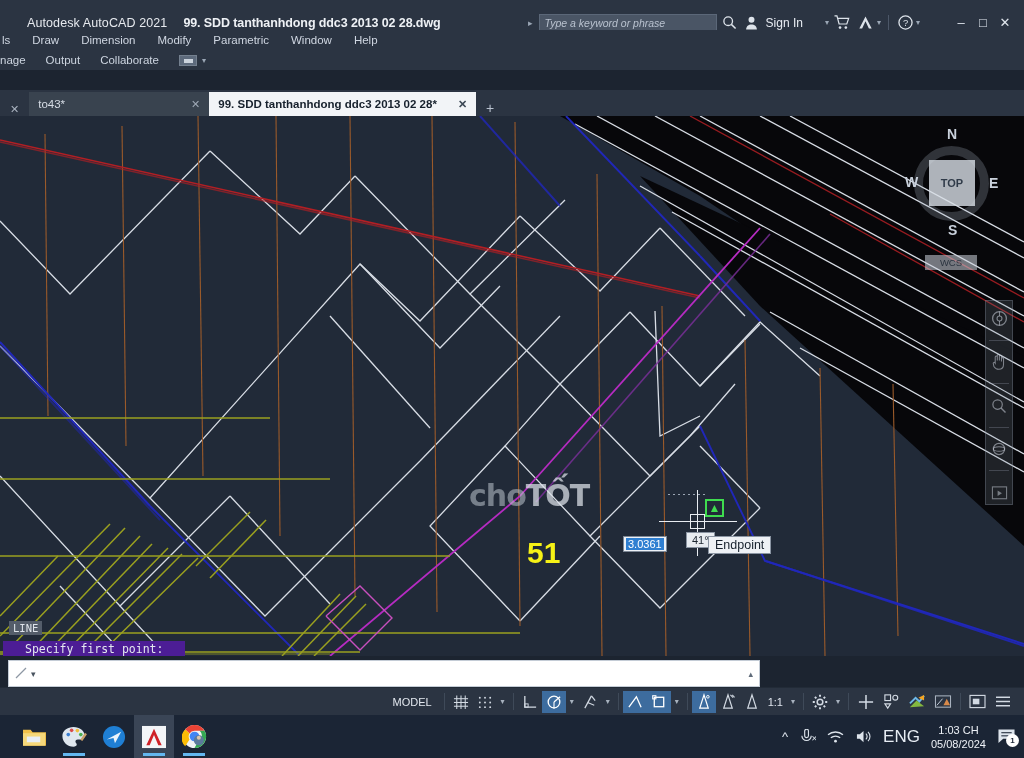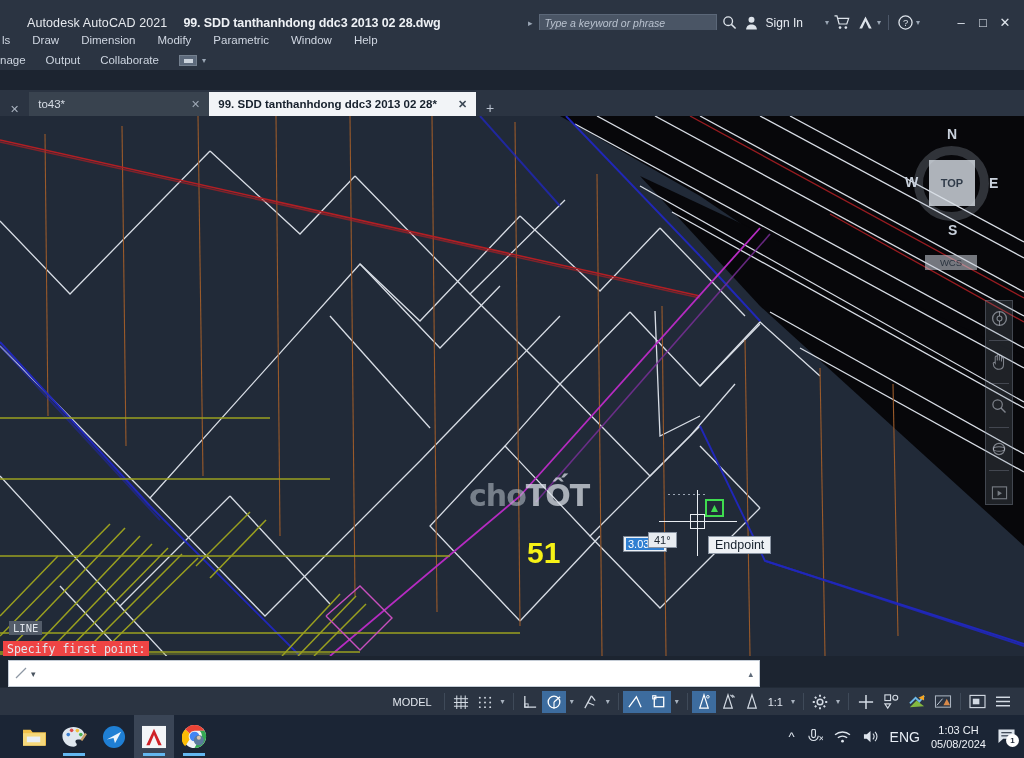--- a/index.html
+++ b/index.html
@@ -106,36 +106,36 @@
   .polar-track{
     position:absolute; left:668px; top:378px; width:40px; height:1px;
     background:repeating-linear-gradient(90deg,#9aa4b2 0 2px,transparent 2px 5px);
   }
   .dyn-len{
     position:absolute; left:623px; top:420px; background:#eef2f7;
     border:1px solid #7d8896; padding:1px 2px; display:flex; align-items:center;
   }
   .dyn-len span{ background:#2f7fd1; color:#ffffff; font-size:11px; padding:0 2px; }
   .dyn-ang{
-    position:absolute; left:648px; top:416px; background:#e8ecf1;
+    position:absolute; left:686px; top:416px; background:#e8ecf1;
     border:1px solid #8a94a2; color:#1d2631; font-size:11px; padding:1px 5px;
   }
   .osnap-tip{
     position:absolute; left:708px; top:420px; background:#eef1f5;
     border:1px solid #8a94a2; color:#16202c; font-size:12.5px; padding:1px 6px;
   }
 
   
   .cmd-tag{
     position:absolute; left:9px; top:505px; background:#545d6a; color:#dfe4eb;
     font-size:10.5px; padding:1px 4px; font-family:"DejaVu Sans Mono", monospace;
   }
   .cmd-prompt{
-    position:absolute; left:3px; top:525px; background:#ef4444; color:#e3e8ef;
-    font-size:11.5px; padding:1px 4px; font-family:"DejaVu Sans Mono", monospace;
+    position:absolute; left:3px; top:525px; background:#4c1d95; color:#e3e8ef;
+    font-size:11.5px; padding:1px 22px; font-family:"DejaVu Sans Mono", monospace;
   }
 
   
   .viewcube{ position:absolute; left:903px; top:126px; width:96px; height:118px; }
   .vc-ring{
     position:absolute; left:11px; top:20px; width:75px; height:75px; border-radius:50%;
     border:9px solid rgba(168,178,192,.26);
   }
   .vc-face{
     position:absolute; left:26px; top:34px; width:46px; height:46px;
@@ -200,21 +200,21 @@
     background:#1b2535; display:flex; align-items:center;
   }
   .tb-start{ width:14px; }
   .tk-icon{
     width:40px; height:43px; display:flex; align-items:center; justify-content:center;
     position:relative;
   }
   .tk-underline{ position:absolute; bottom:2px; left:9px; width:22px; height:3px; background:#63b7f0; }
   .tray{ margin-left:auto; display:flex; align-items:center; gap:11px; padding-right:8px;}
   .tray .ti{ color:#dde4ec; font-size:13px; display:flex; align-items:center;}
-  .tray .lang{ color:#e7edf4; font-size:14px;}
+  .tray .lang{ color:#e7edf4; font-size:17px;}
   .clock{ color:#eef2f7; font-size:11px; line-height:14px; text-align:center;}
   .notif{ position:relative; }
   .notif-badge{
     position:absolute; right:-3px; bottom:-2px; width:13px; height:13px; border-radius:50%;
     background:#ffffff; color:#1b2535; font-size:8px; display:flex;
     align-items:center; justify-content:center; font-weight:bold;
   }
 </style>
 </head>
 <body>

